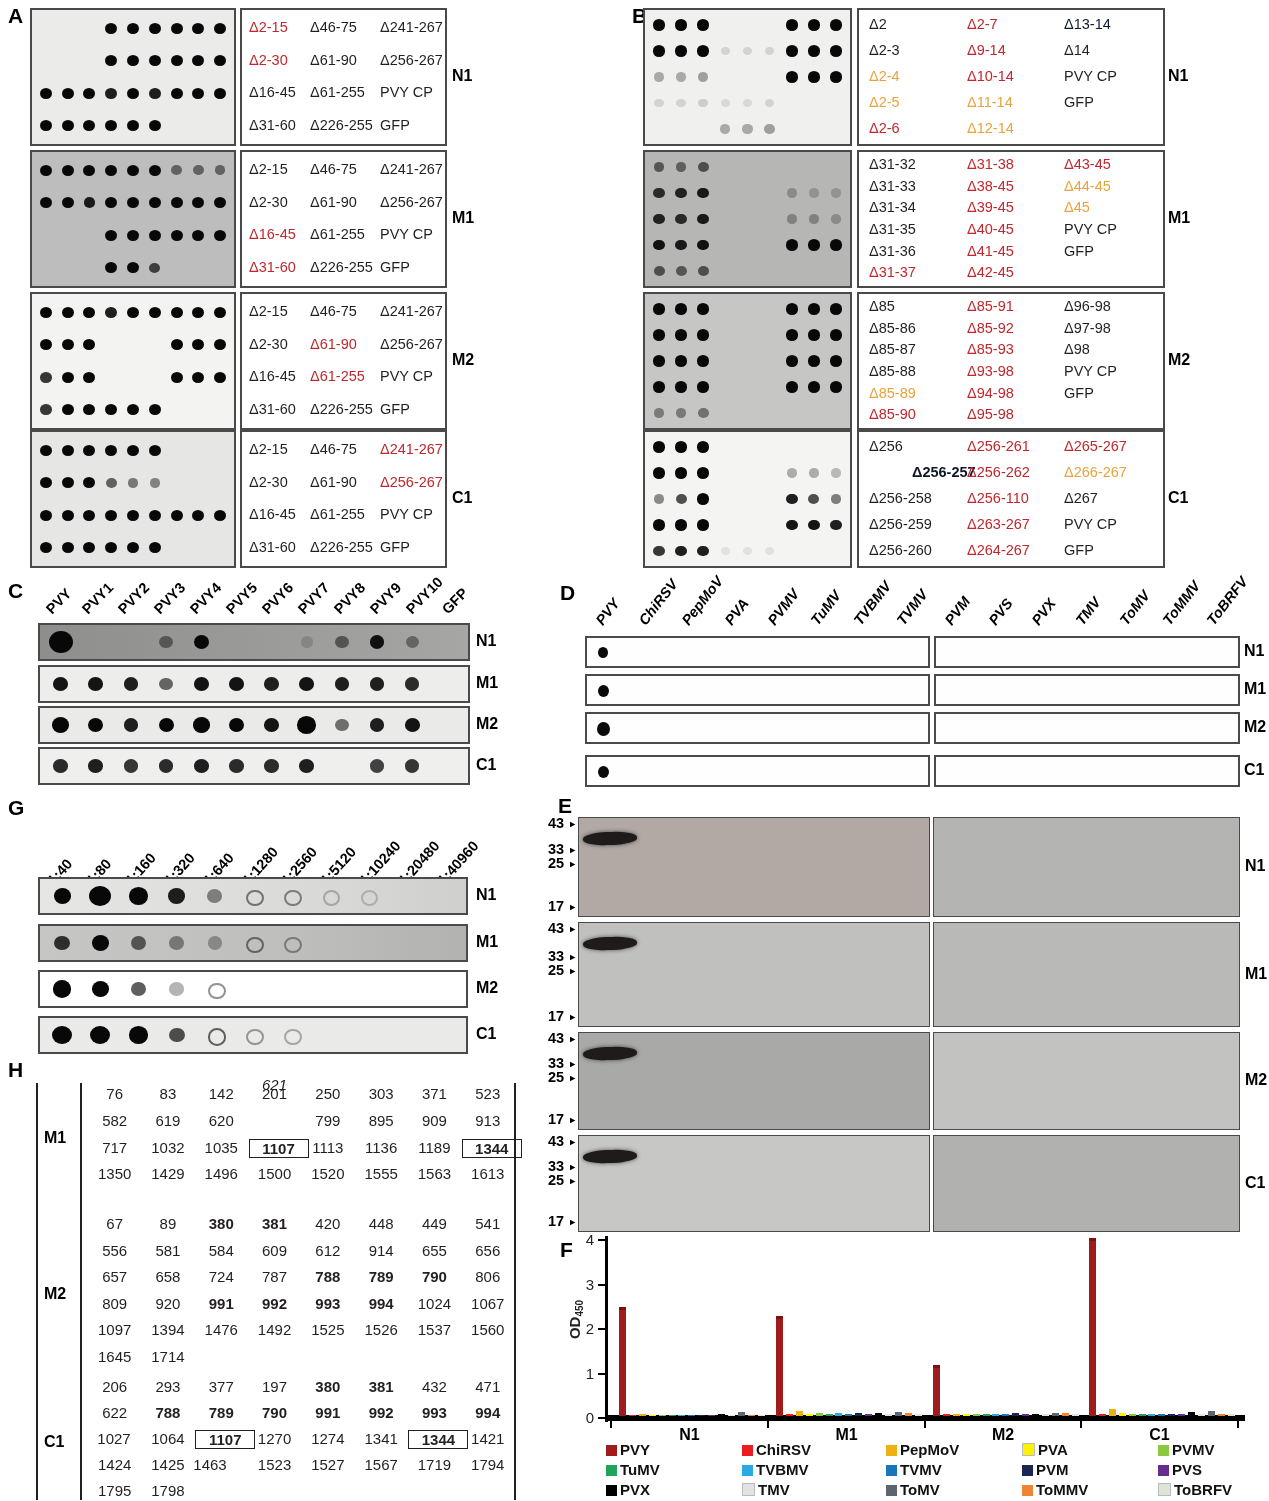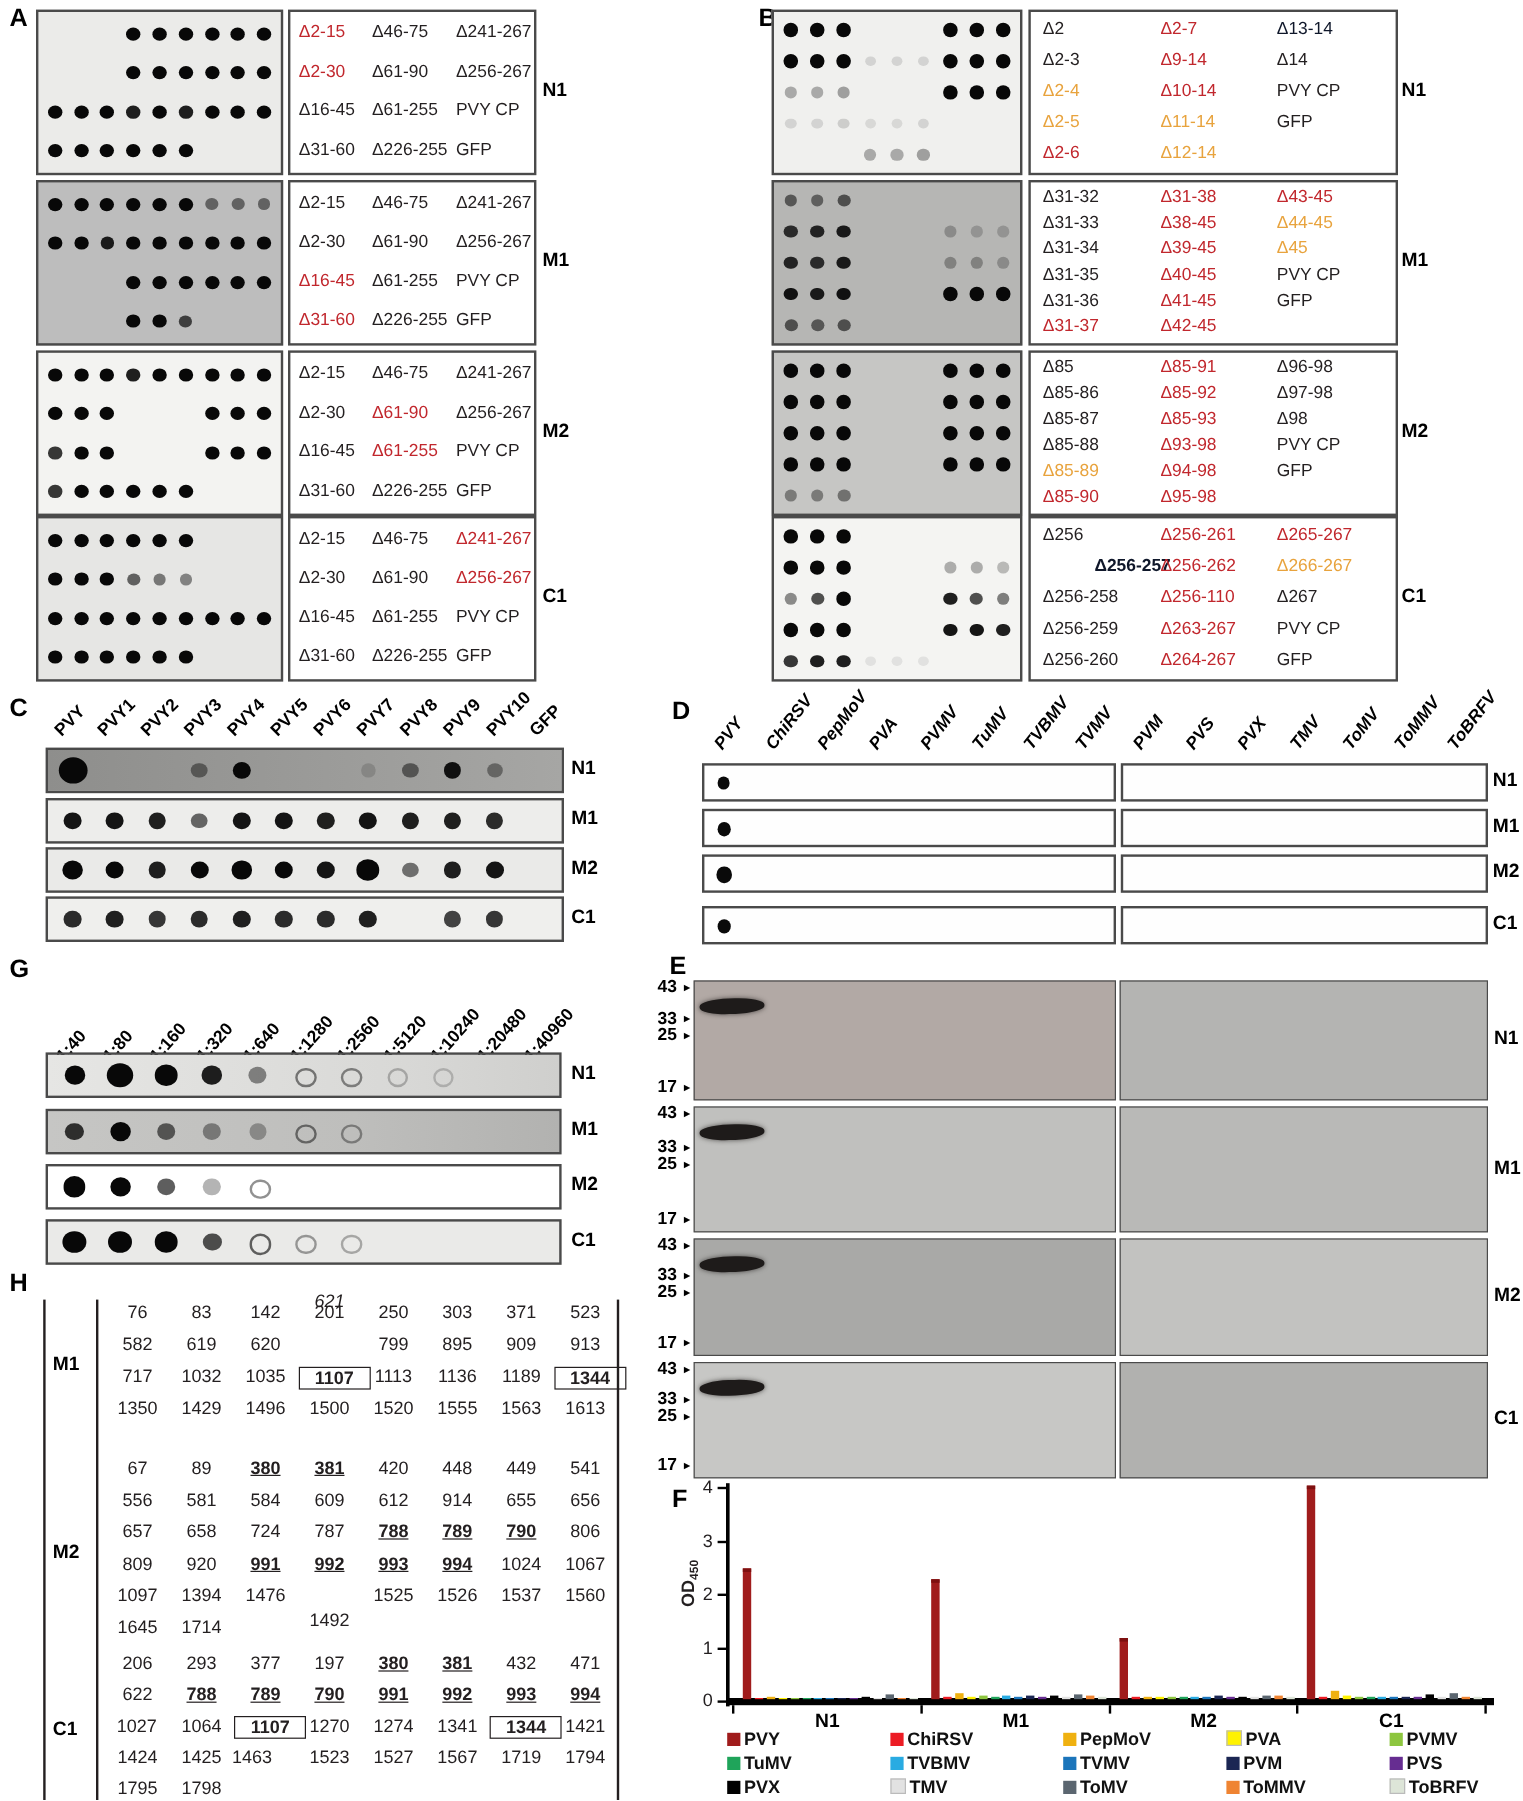--- a/index.html
+++ b/index.html
@@ -13,21 +13,21 @@
   .mlab{position:absolute;font-size:14.5px;white-space:nowrap;}
   .hdr{position:absolute;font-weight:bold;font-size:14.5px;white-space:nowrap;
        transform-origin:0 100%;color:#000;}
   .hdr.it{font-style:italic;}
   .band{position:absolute;background:#1e1b1a;border-radius:45%;}
   .mw{position:absolute;font-size:14.5px;font-weight:bold;color:#000;white-space:nowrap;text-align:right;}
   .mw .arr{font-size:9px;vertical-align:1px;}
   .bar{position:absolute;}
   .tick{position:absolute;background:#000;}
   .num{position:absolute;font-size:15px;text-align:center;white-space:nowrap;}
-  .num.bu{font-weight:bold;text-decoration:underline;}
+  .num.bu{font-weight:bold;}
   .num.boxed{font-weight:bold;border:1.6px solid #231f20;padding:0 3px;}
   .legend-item{position:absolute;font-size:15px;font-weight:600;white-space:nowrap;color:#111;}
   .legend-item .sw{display:inline-block;width:11px;height:11px;margin-right:3px;vertical-align:-1px;}
   .vline{position:absolute;width:1.6px;background:#231f20;}
 </style>
 </head>
 <body>
 
 <div id="fig">
   <section id="pA">
@@ -734,21 +734,21 @@
       <div class="num" style="left: 141.95px; top: 1294.5px; width: 52px;">920</div>
       <div class="num bu" style="left: 195.25px; top: 1294.5px; width: 52px;">991</div>
       <div class="num bu" style="left: 248.55px; top: 1294.5px; width: 52px;">992</div>
       <div class="num bu" style="left: 301.85px; top: 1294.5px; width: 52px;">993</div>
       <div class="num bu" style="left: 355.15px; top: 1294.5px; width: 52px;">994</div>
       <div class="num" style="left: 408.45px; top: 1294.5px; width: 52px;">1024</div>
       <div class="num" style="left: 461.75px; top: 1294.5px; width: 52px;">1067</div>
       <div class="num" style="left: 88.65px; top: 1321px; width: 52px;">1097</div>
       <div class="num" style="left: 141.95px; top: 1321px; width: 52px;">1394</div>
       <div class="num" style="left: 195.25px; top: 1321px; width: 52px;">1476</div>
-      <div class="num" style="left: 248.55px; top: 1321px; width: 52px; margin-top: 21px;">1492</div>
+      <div class="num" style="left: 248.55px; top: 1321px; width: 52px;">1492</div>
       <div class="num" style="left: 301.85px; top: 1321px; width: 52px;">1525</div>
       <div class="num" style="left: 355.15px; top: 1321px; width: 52px;">1526</div>
       <div class="num" style="left: 408.45px; top: 1321px; width: 52px;">1537</div>
       <div class="num" style="left: 461.75px; top: 1321px; width: 52px;">1560</div>
       <div class="num" style="left: 88.65px; top: 1347.5px; width: 52px;">1645</div>
       <div class="num" style="left: 141.95px; top: 1347.5px; width: 52px;">1714</div>
       <div class="rowlab" style="left: 44px; top: 1284.5px;">M2</div>
       <div class="num" style="left: 88.65px; top: 1378px; width: 52px;">206</div>
       <div class="num" style="left: 141.95px; top: 1378px; width: 52px;">293</div>
       <div class="num" style="left: 195.25px; top: 1378px; width: 52px;">377</div>

